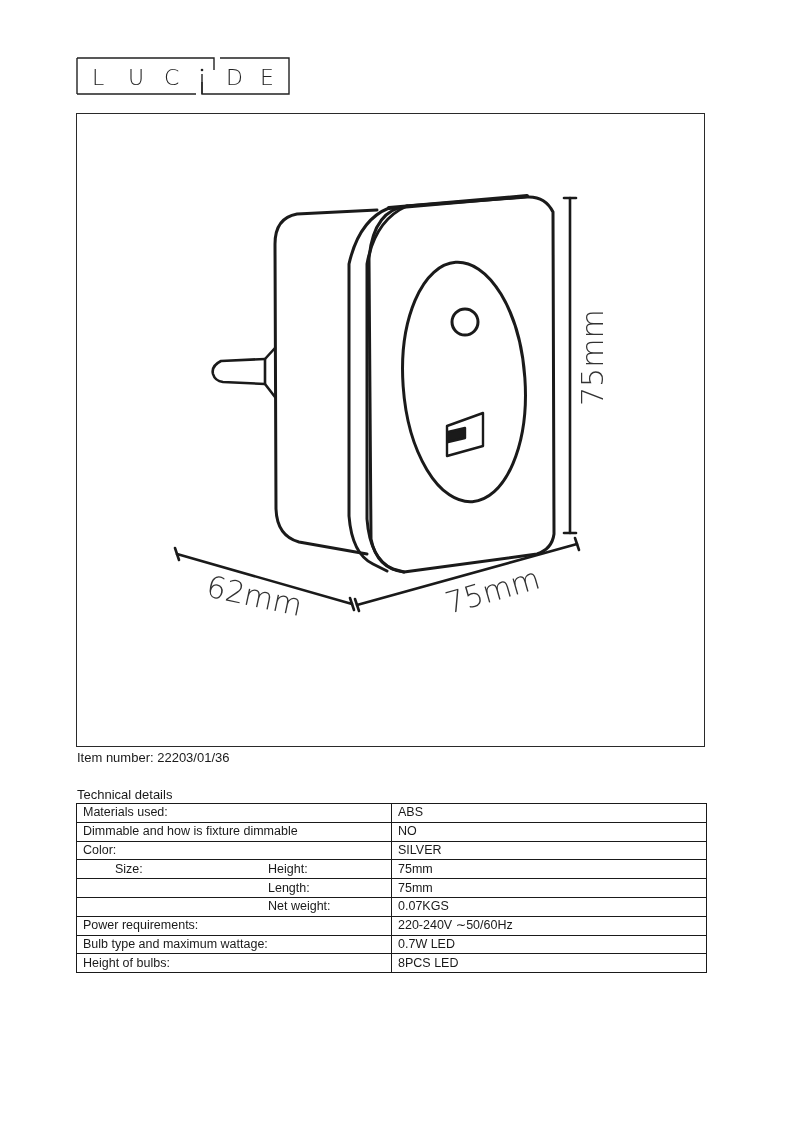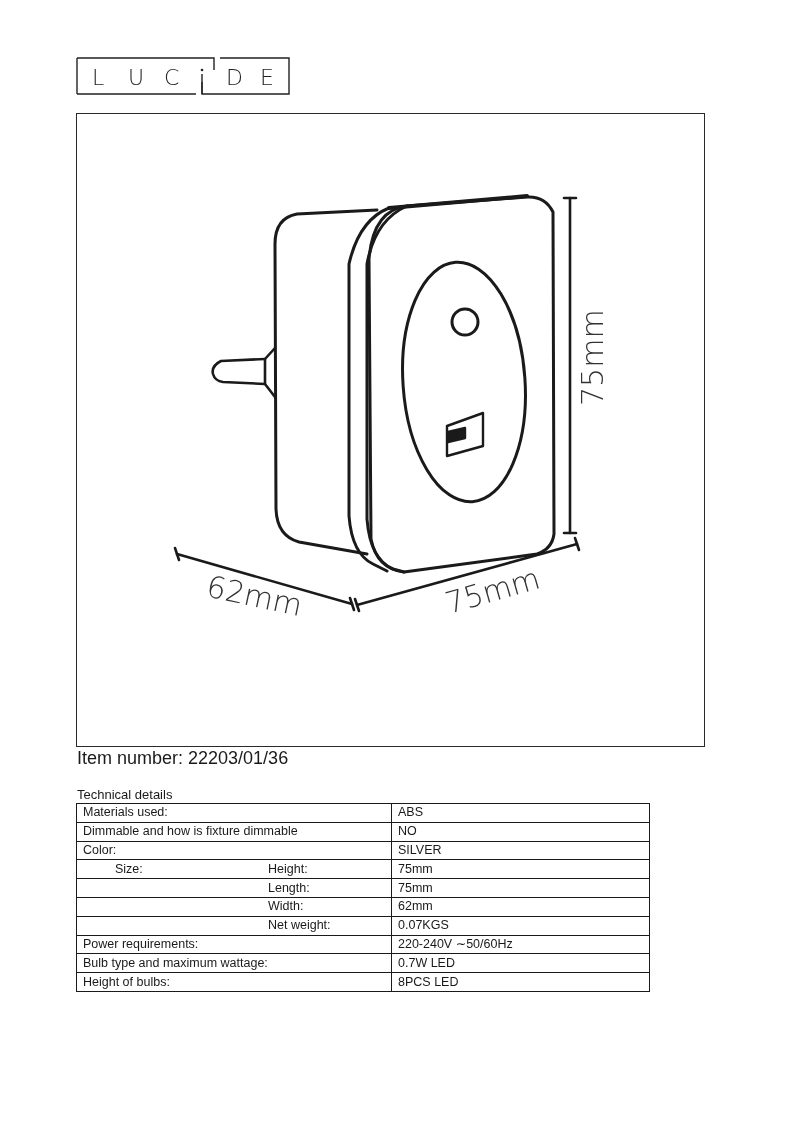--- a/index.html
+++ b/index.html
@@ -38,37 +38,37 @@
     .frame svg {
       position: absolute;
       left: 0;
       top: 0;
     }
 
     .item-number {
       position: absolute;
       left: 77px;
       top: 750px;
-      font-size: 18px;
+      font-size: 13px;
       line-height: 16px;
     }
     .section-title {
       position: absolute;
       left: 77px;
       top: 787px;
       font-size: 13px;
       line-height: 16px;
     }
 
     
     .spec-table {
       position: absolute;
       left: 76px;
       top: 803px;
-      width: 574px;
+      width: 631px;
       border-collapse: collapse;
       font-size: 12.5px;
     }
     .spec-table td {
       border: 1px solid #1a1a1a;
       height: 17.8px;
       padding: 0 0 0 6px;
       line-height: 17px;
       vertical-align: middle;
       white-space: nowrap;
@@ -181,26 +181,20 @@
       <td>75mm</td>
     </tr>
     <tr>
       <td class="label-cell">
         <span class="sub-left"></span><span class="sub-right">Length:</span>
       </td>
       <td>75mm</td>
     </tr>
     <tr>
       <td class="label-cell">
-        <span class="sub-left"></span><span class="sub-right">Width:</span>
-      </td>
-      <td>62mm</td>
-    </tr>
-    <tr>
-      <td class="label-cell">
         <span class="sub-left"></span><span class="sub-right">Net weight:</span>
       </td>
       <td>0.07KGS</td>
     </tr>
     <tr>
       <td class="label-cell">Power requirements:</td>
       <td>220-240V ∼50/60Hz</td>
     </tr>
     <tr>
       <td class="label-cell">Bulb type and maximum wattage:</td>

